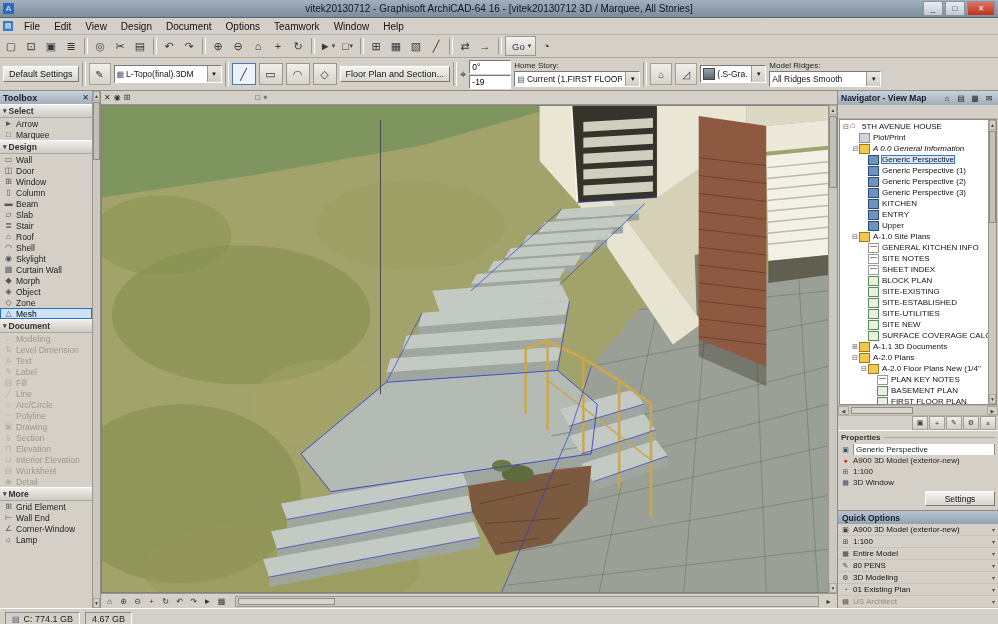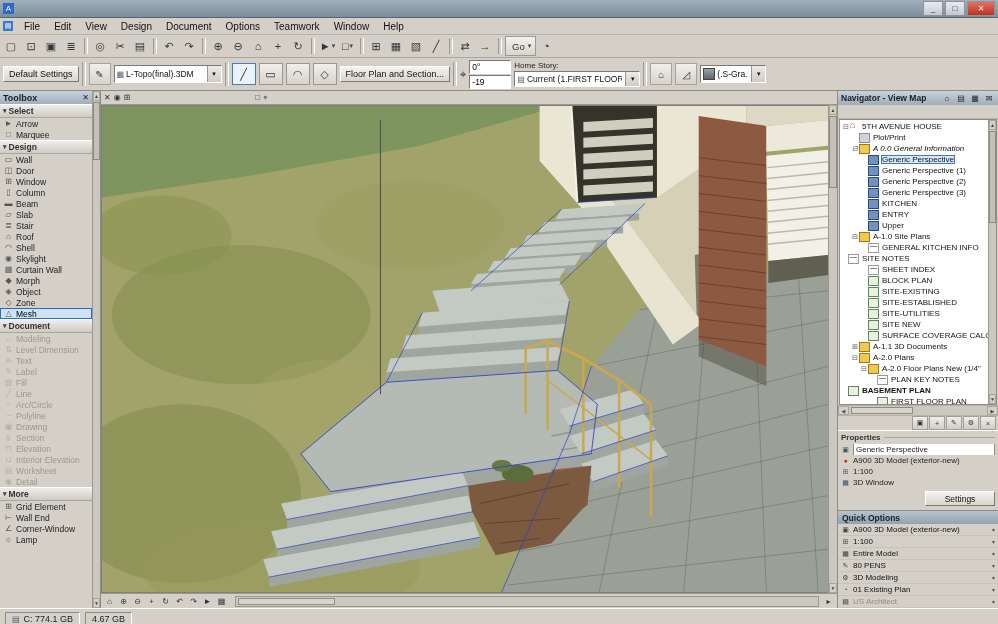--- a/index.html
+++ b/index.html
@@ -115,20 +115,21 @@
   .status-cell{border:1px solid;border-color:#8f8c84 #fff #fff #8f8c84;padding:1px 6px;font-size:9px;display:flex;gap:4px;align-items:center;color:#222;}
   .status-cell .ico{font-size:8px;color:#456;}
 </style>
 </head>
 <body>
 
 <div class="app">
 
   <div class="titlebar">
     <span class="app-icon">A</span>
+    <span class="title">vitek20130712 - Graphisoft ArchiCAD-64 16 - [vitek20130712 3D / Marquee, All Stories]</span>
     <span class="winbtns">
       <span class="winbtn">_</span>
       <span class="winbtn">□</span>
       <span class="winbtn close">✕</span>
     </span>
   </div>
 
   <div class="menubar">
     <span class="mb-icon">▤</span>
 
@@ -334,20 +335,27 @@
       </span>
     </span>
     <span class="tsep"></span>
     <span class="ico-btn">⌂</span>
     <span class="ico-btn">◿</span>
     <span class="combo" style="width:62px;">
       <span class="swatch"></span>
       <span class="combo-text" style="overflow:hidden;flex:1;">(.S-Gra...</span>
       <span class="combo-btn">▾</span>
     </span>
+    <span class="stack" style="width:112px;">
+      <span class="slabel">Model Ridges:</span>
+      <span class="combo" style="height:14px;">
+        <span class="combo-text" style="overflow:hidden;flex:1;">All Ridges Smooth</span>
+        <span class="combo-btn">▾</span>
+      </span>
+    </span>
   </div>
 
   <div class="main">
 
     <div class="toolbox">
       <div class="tbx-col">
         <div class="tbx-title">
           <span>Toolbox</span>
           <span class="x">✕</span>
         </div>
@@ -792,21 +800,21 @@
             <div class="tree-item t-folder" style="padding-left: 11px;">
               <span class="exp">⊟</span>
               <span class="ico"></span>
               <span class="lbl">A-1.0 Site Plans</span>
             </div>
             <div class="tree-item t-note" style="padding-left: 20px;">
               <span class="exp"></span>
               <span class="ico"></span>
               <span class="lbl">GENERAL KITCHEN INFO</span>
             </div>
-            <div class="tree-item t-note" style="">
+            <div class="tree-item t-note" style="padding-left: 20px;">
               <span class="exp"></span>
               <span class="ico"></span>
               <span class="lbl">SITE NOTES</span>
             </div>
             <div class="tree-item t-note" style="padding-left: 20px;">
               <span class="exp"></span>
               <span class="ico"></span>
               <span class="lbl">SHEET INDEX</span>
             </div>
             <div class="tree-item t-plan" style="padding-left: 20px;">
@@ -852,21 +860,21 @@
             <div class="tree-item t-folder" style="padding-left: 20px;">
               <span class="exp">⊟</span>
               <span class="ico"></span>
               <span class="lbl">A-2.0 Floor Plans New (1/4"</span>
             </div>
             <div class="tree-item t-note" style="padding-left: 29px;">
               <span class="exp"></span>
               <span class="ico"></span>
               <span class="lbl">PLAN KEY NOTES</span>
             </div>
-            <div class="tree-item t-plan" style=" font-weight: bold;">
+            <div class="tree-item t-plan" style="padding-left: 29px;">
               <span class="exp"></span>
               <span class="ico"></span>
               <span class="lbl">BASEMENT PLAN</span>
             </div>
             <div class="tree-item t-plan" style="padding-left: 29px;">
               <span class="exp"></span>
               <span class="ico"></span>
               <span class="lbl">FIRST FLOOR PLAN</span>
             </div>
           </div>

